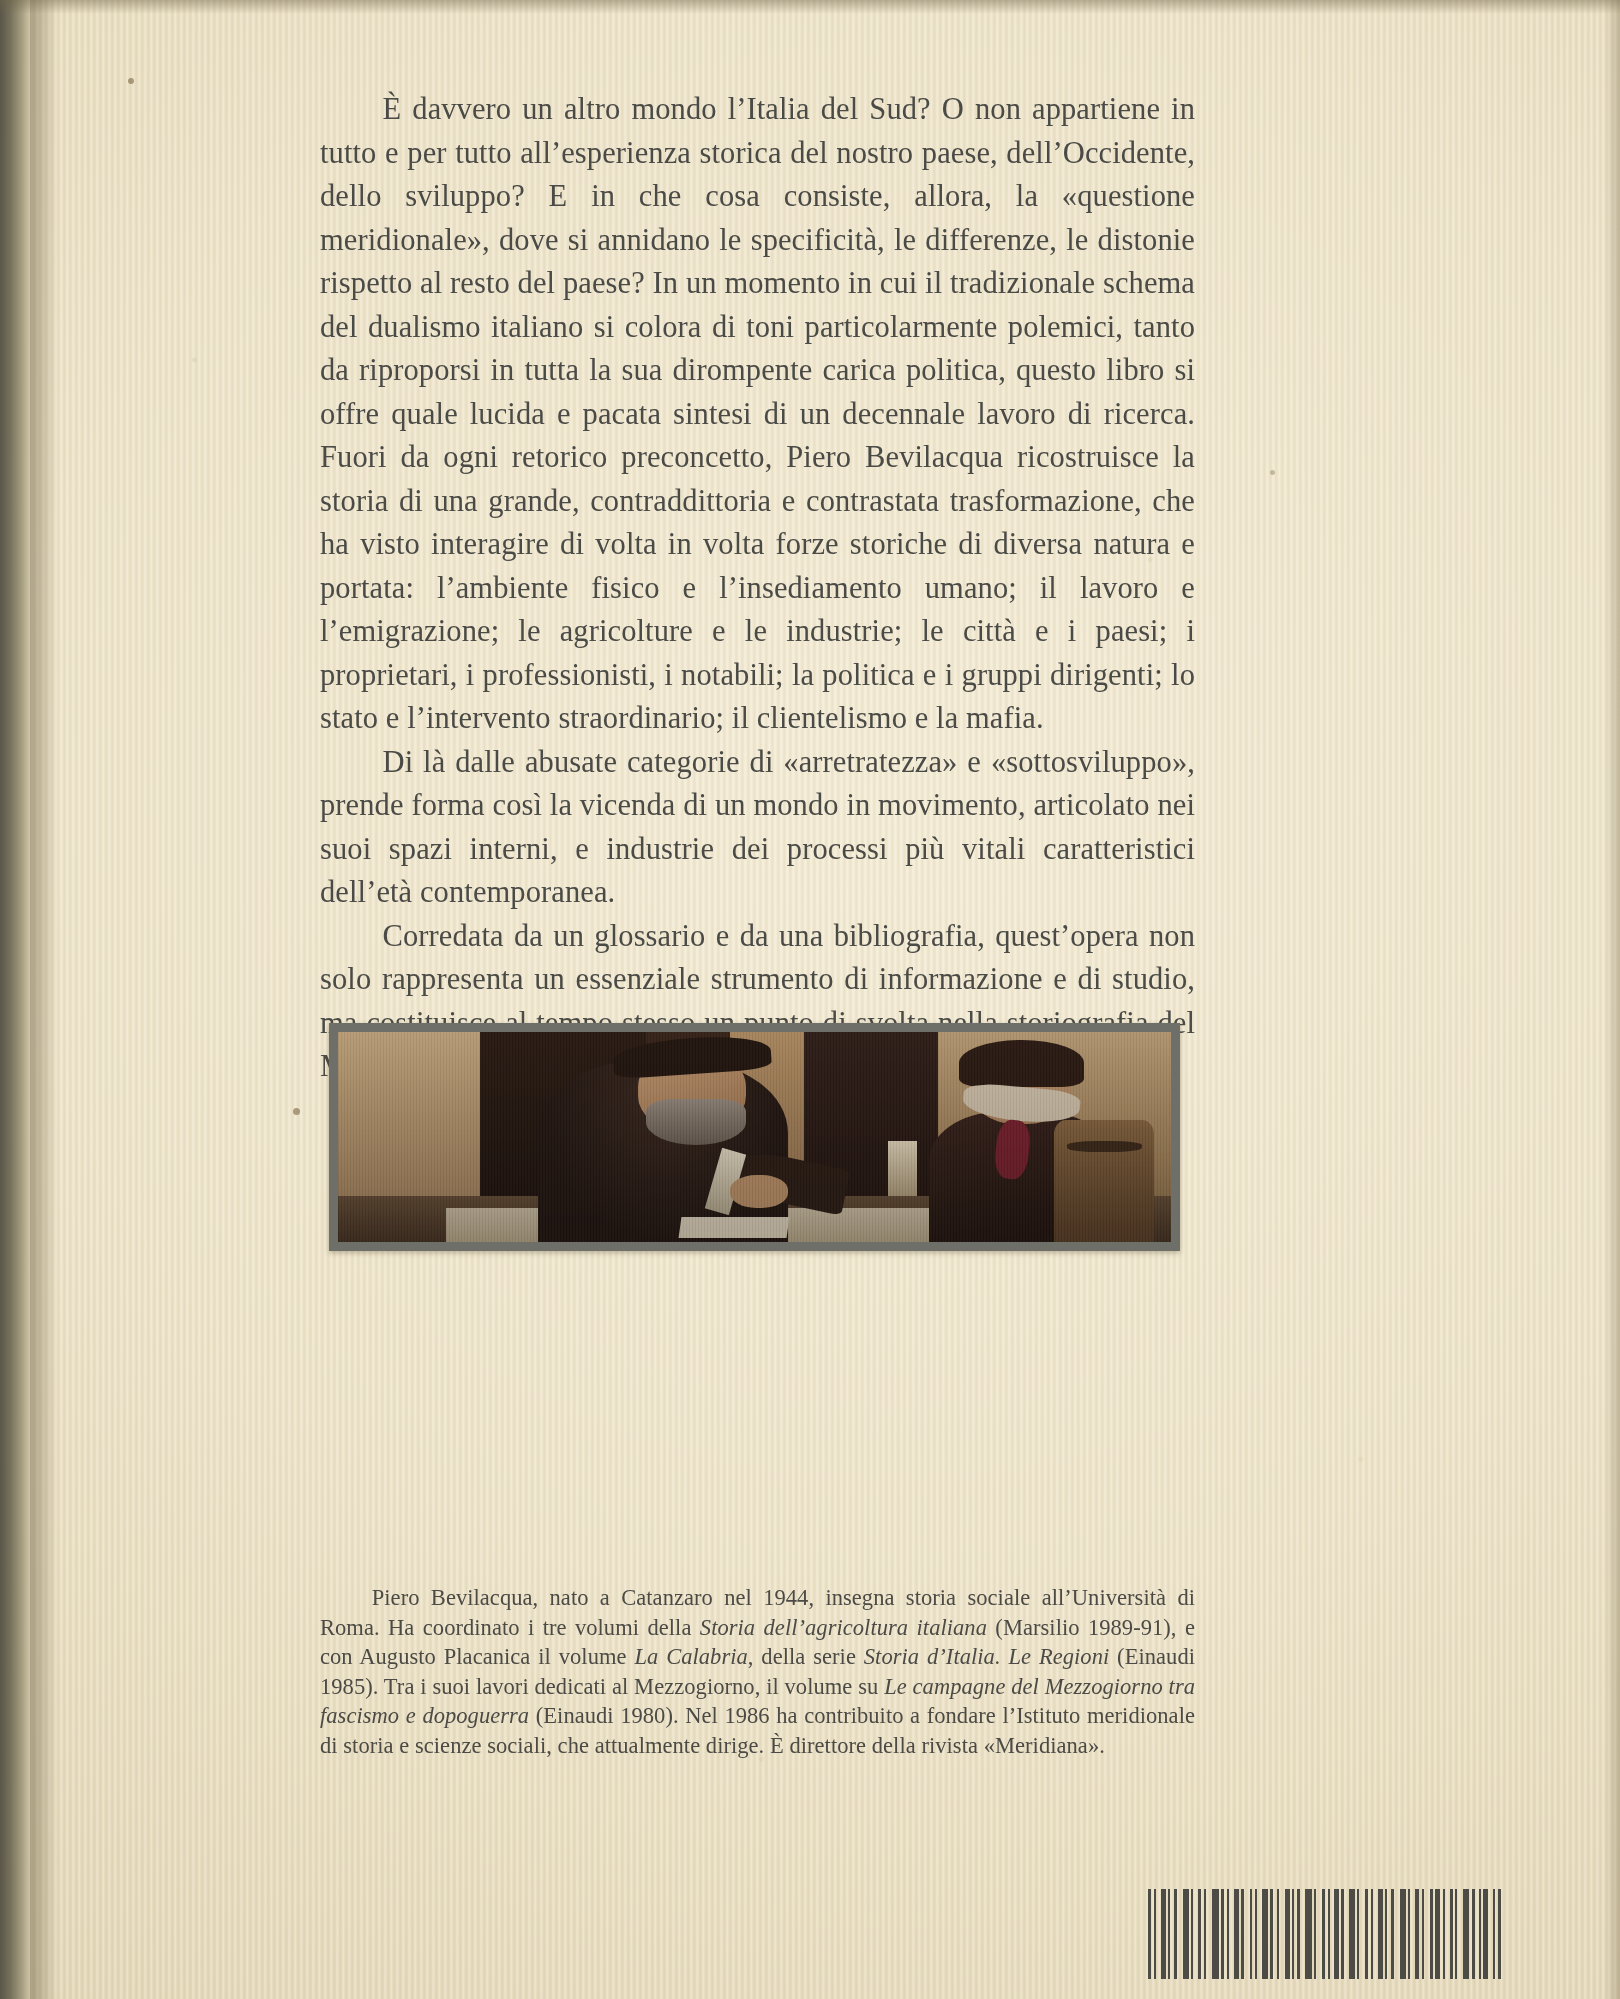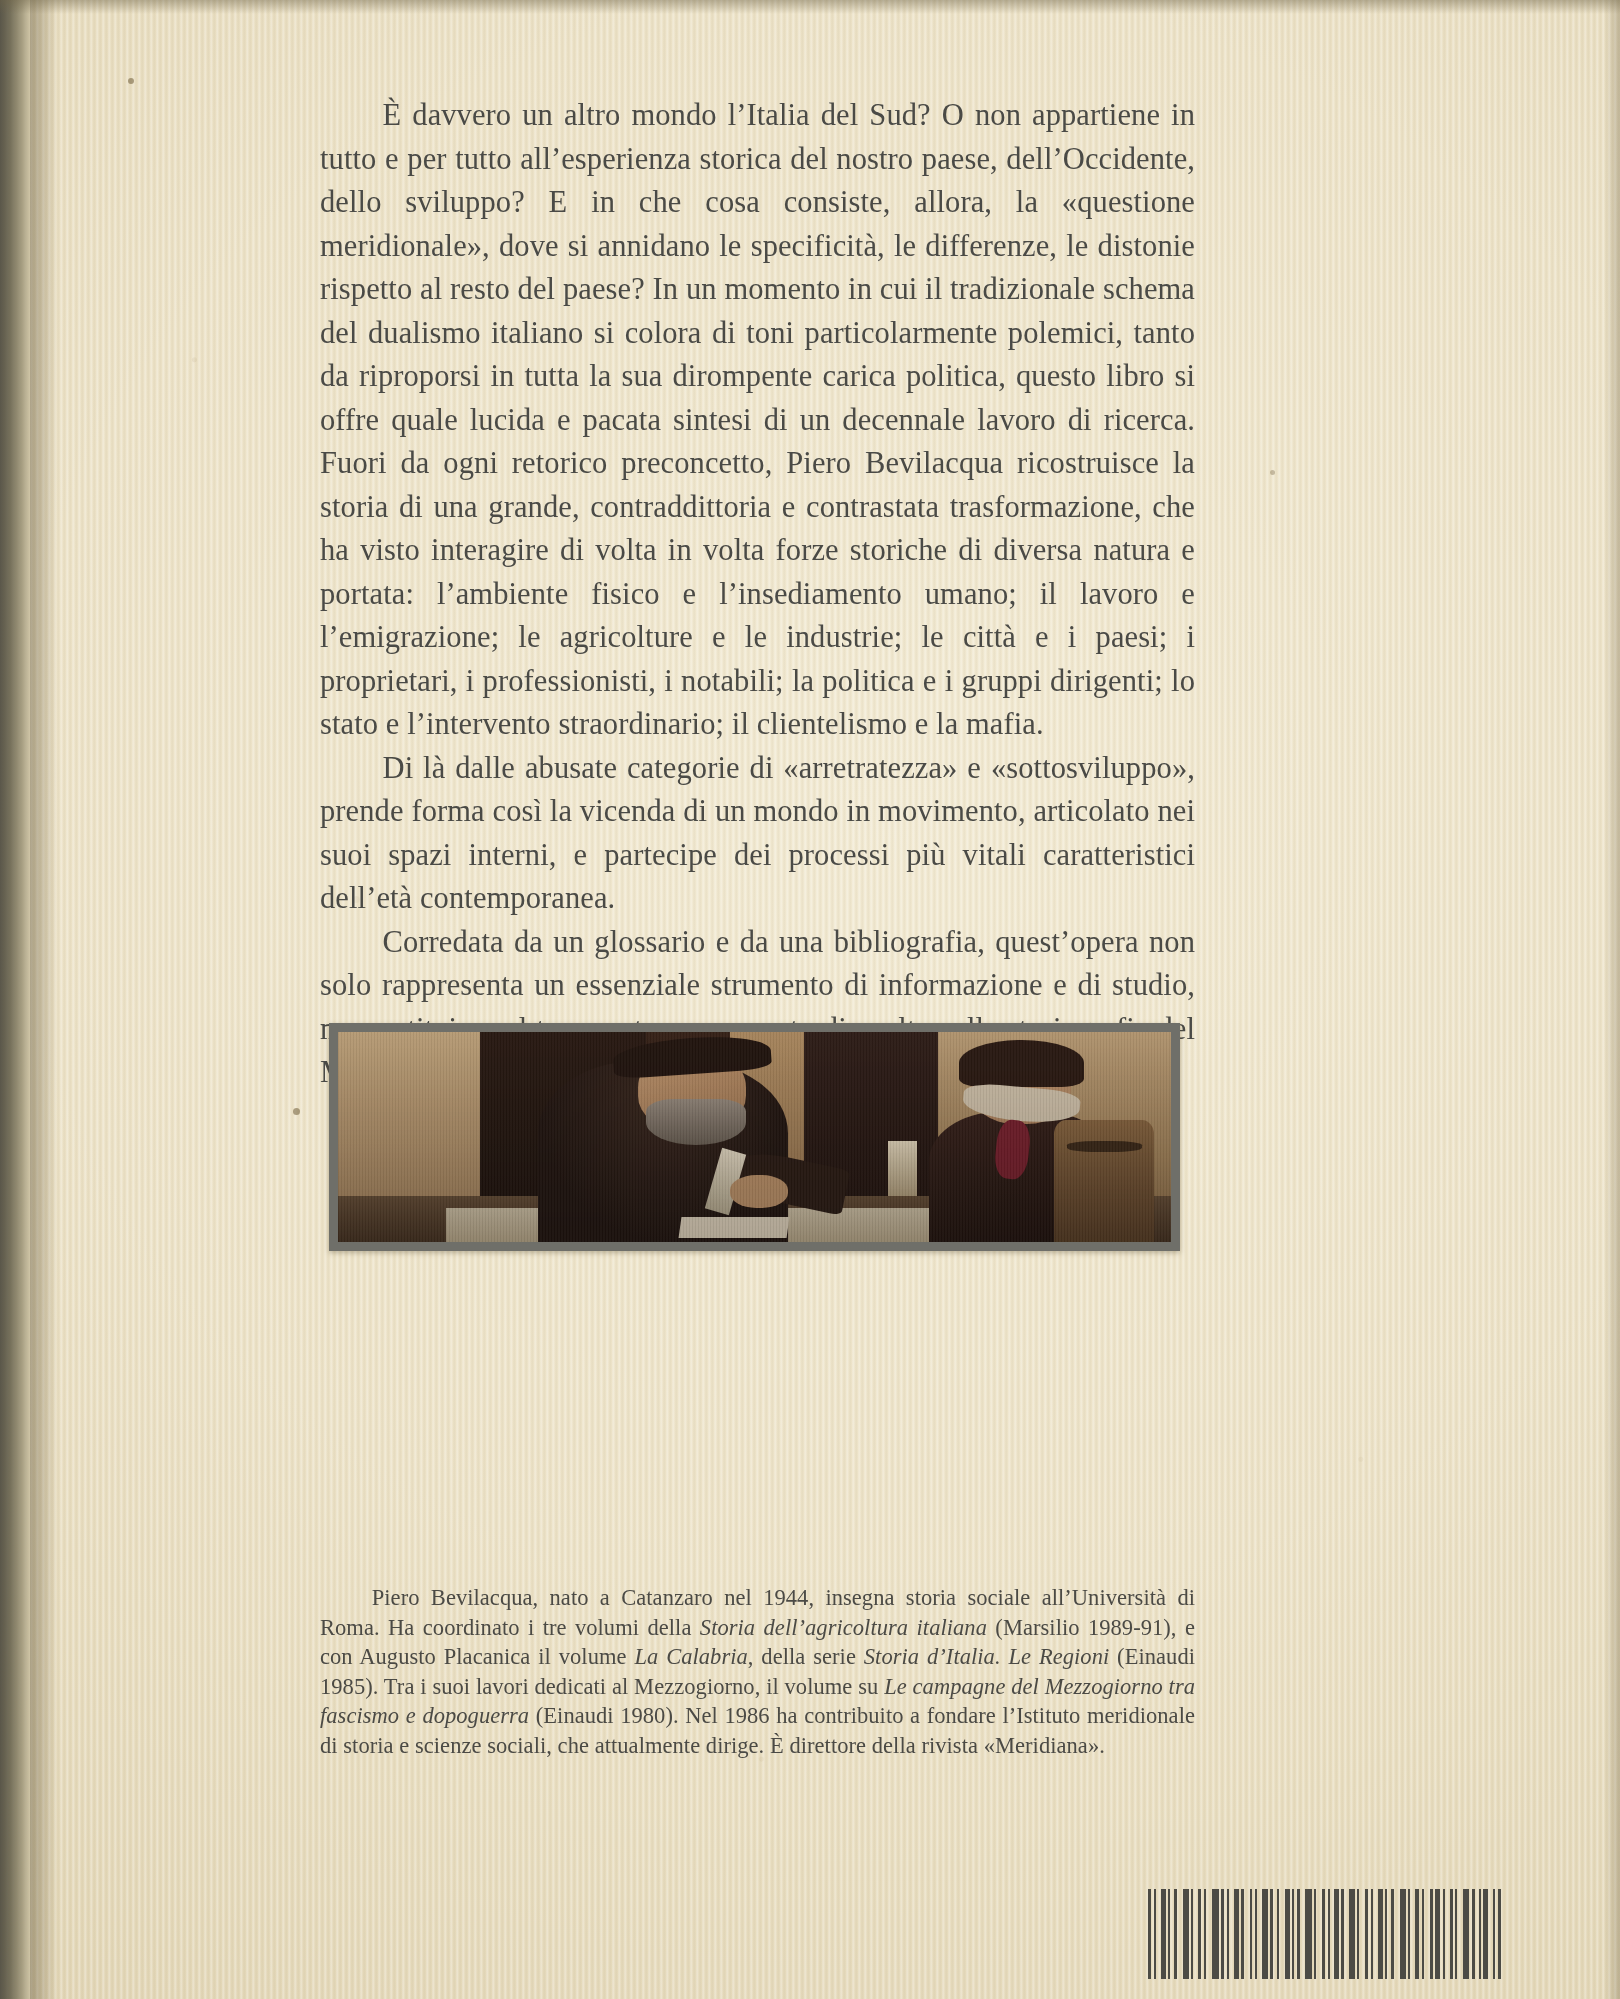--- a/index.html
+++ b/index.html
@@ -47,21 +47,21 @@
     position:absolute;left:0;top:0;width:1620px;height:14px;
     background:linear-gradient(180deg, rgba(110,100,72,.45), rgba(110,100,72,0));
   }
   #right-edge{
     position:absolute;right:0;top:0;width:16px;height:1999px;
     background:linear-gradient(270deg, rgba(120,108,78,.35), rgba(120,108,78,0));
   }
 
   
   #blurb{
-    position:absolute;left:320px;top:94px;width:875px;
+    position:absolute;left:320px;top:88px;width:875px;
     font-size:30.5px;
     line-height:43.5px;
     color:#4a4a46;
     text-align:justify;
     text-justify:inter-word;
     letter-spacing:.1px;
   }
   #blurb p{margin:0;text-indent:2.05em;}
 
   
@@ -167,21 +167,21 @@
   <div id="top-edge"></div>
   <div id="right-edge"></div>
 
   <div class="speck" style="left:128px;top:78px;width:6px;height:6px;"></div>
   <div class="speck" style="left:293px;top:1108px;width:7px;height:7px;"></div>
   <div class="speck" style="left:835px;top:1237px;width:7px;height:7px;"></div>
   <div class="speck" style="left:1270px;top:470px;width:5px;height:5px;opacity:.35;"></div>
 
   <div id="blurb">
     <p>È davvero un altro mondo l’Italia del Sud? O non appartiene in tutto e per tutto all’esperienza storica del nostro paese, dell’Occidente, dello sviluppo? E in che cosa consiste, allora, la «questione meridionale», dove si annidano le specificità, le differenze, le distonie rispetto al resto del paese? In un momento in cui il tradizionale schema del dualismo italiano si colora di toni particolarmente polemici, tanto da riproporsi in tutta la sua dirompente carica politica, questo libro si offre quale lucida e pacata sintesi di un decennale lavoro di ricerca. Fuori da ogni retorico preconcetto, Piero Bevilacqua ricostruisce la storia di una grande, contraddittoria e contrastata trasformazione, che ha visto interagire di volta in volta forze storiche di diversa natura e portata: l’ambiente fisico e l’insediamento umano; il lavoro e l’emigrazione; le agricolture e le industrie; le città e i paesi; i proprietari, i professionisti, i notabili; la politica e i gruppi dirigenti; lo stato e l’intervento straordinario; il clientelismo e la mafia.</p>
-    <p>Di là dalle abusate categorie di «arretratezza» e «sottosviluppo», prende forma così la vicenda di un mondo in movimento, articolato nei suoi spazi interni, e partecipe dei processi più vitali caratteristici dell’età contemporanea.</p>
+    <p>Di là dalle abusate categorie di «arretratezza» e «sottosviluppo», prende forma così la vicenda di un mondo in movimento, articolato nei suoi spazi interni, e industrie dei processi più vitali caratteristici dell’età contemporanea.</p>
     <p>Corredata da un glossario e da una bibliografia, quest’opera non solo rappresenta un essenziale strumento di informazione e di studio, ma costituisce al tempo stesso un punto di svolta nella storiografia del Mezzogiorno.</p>
   </div>
 
   <div id="photo-frame">
     <div id="photo">
       <div class="p-wall-l"></div>
       <div class="p-wall-dark"></div>
       <div class="p-wall-mid"></div>
       <div class="p-wall-warm"></div>
       <div class="p-wall-dark2"></div>

